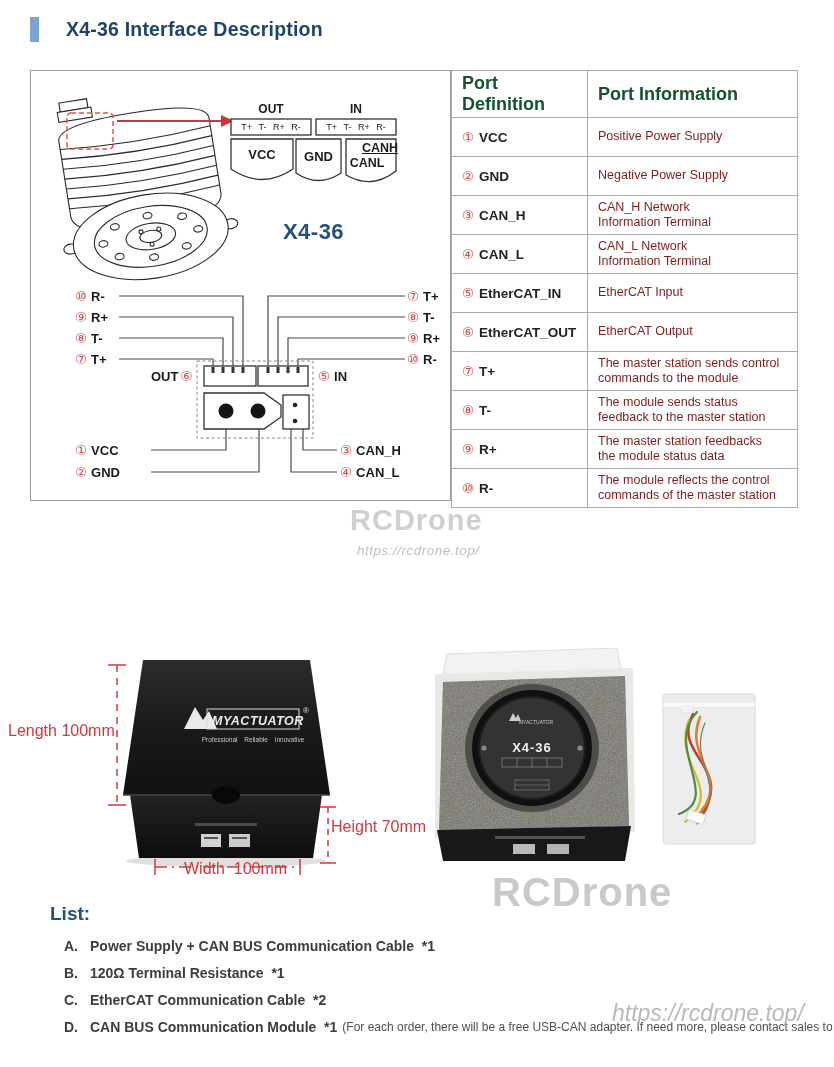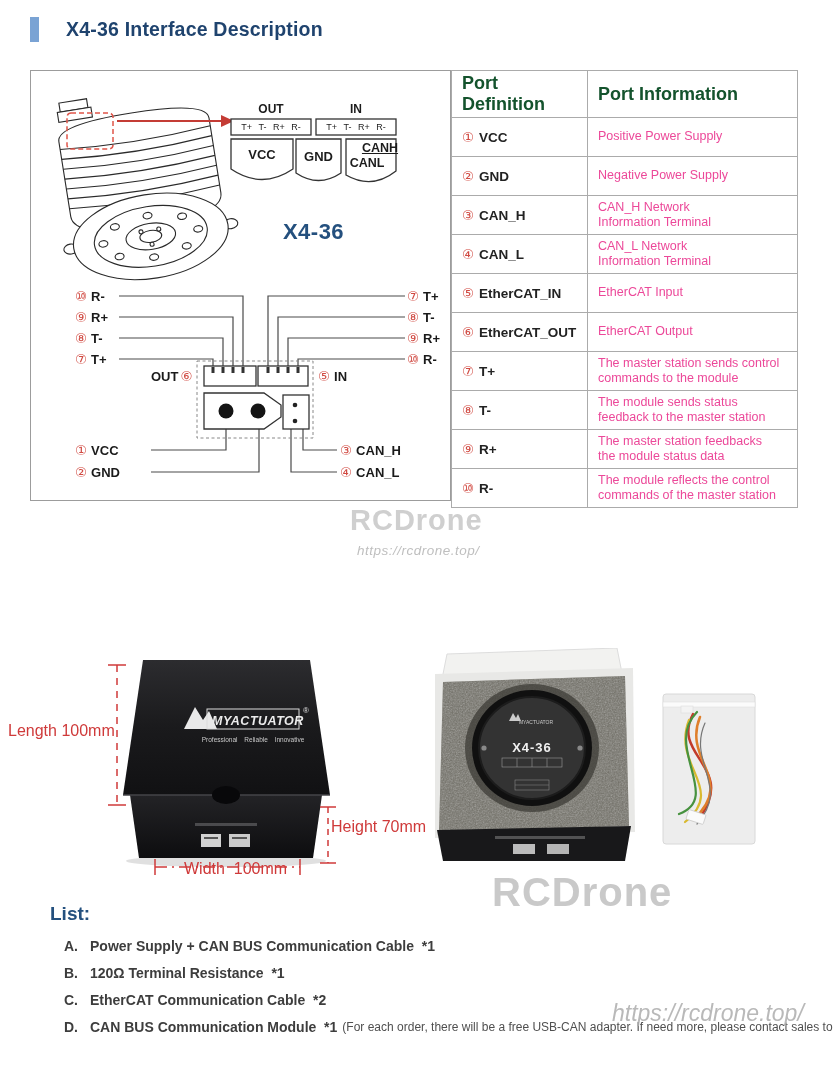--- a/index.html
+++ b/index.html
@@ -35,21 +35,21 @@
   .w-label .cnum.after { margin-right:0; margin-left:2px; }
 
   
   .port-table { position:absolute; left:451px; top:70px; width:346px; border-collapse:collapse;
     table-layout:fixed; background:#fff; }
   .port-table th, .port-table td { border:1px solid #ababab; padding:2px 8px 2px 10px; vertical-align:middle; text-align:left; }
   .port-table th { height:40px; font-size:18px; font-weight:bold; color:#14532d; }
   .port-table td { height:39px; }
   .cell-def { font-size:13.5px; font-weight:bold; color:#222; white-space:nowrap; }
   .cell-def .cnum { margin-right:5px; }
-  .cell-desc { font-size:12.5px; color:#ec4899; line-height:1.22; white-space:pre-line; }
+  .cell-desc { font-size:12.5px; color:#7f1d1d; line-height:1.22; white-space:pre-line; }
 
   
   .wm { position:absolute; pointer-events:none; }
   #wm-brand-1 { left:350px; top:504px; font-size:29px; font-weight:600; color:#cfcfcf; letter-spacing:1px; }
   #wm-url-1   { left:357px; top:543px; font-size:13.5px; font-style:italic; color:#bfbfbf; letter-spacing:.5px; }
   #wm-brand-2 { left:492px; top:870px; font-size:40px; font-weight:600; color:#c9c9c9; letter-spacing:1px; }
   #wm-url-2   { left:612px; top:1000px; font-size:23px; font-style:italic; color:#adadad; opacity:.85; z-index:6; }
 
   
   .pkg-left-svg  { position:absolute; left:0;   top:645px; }

